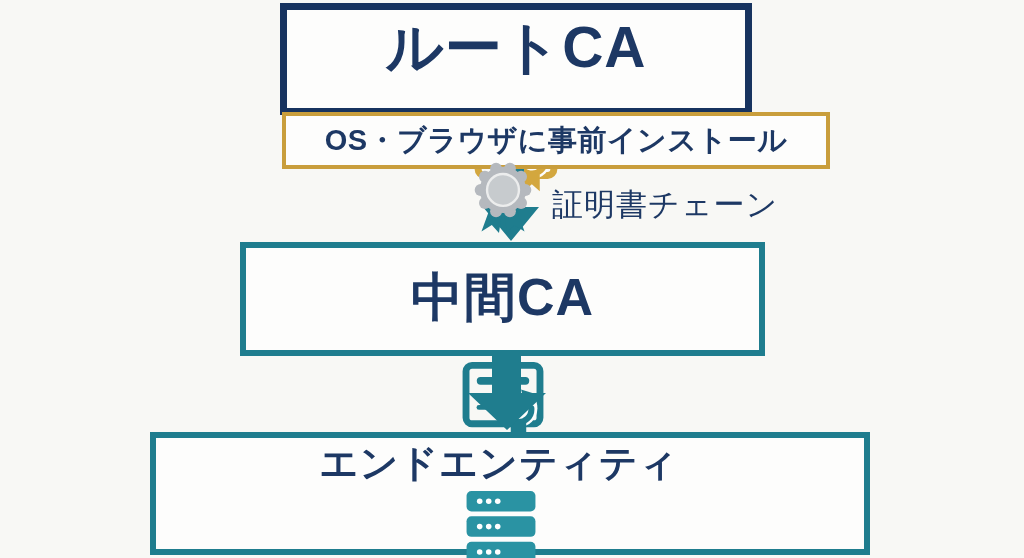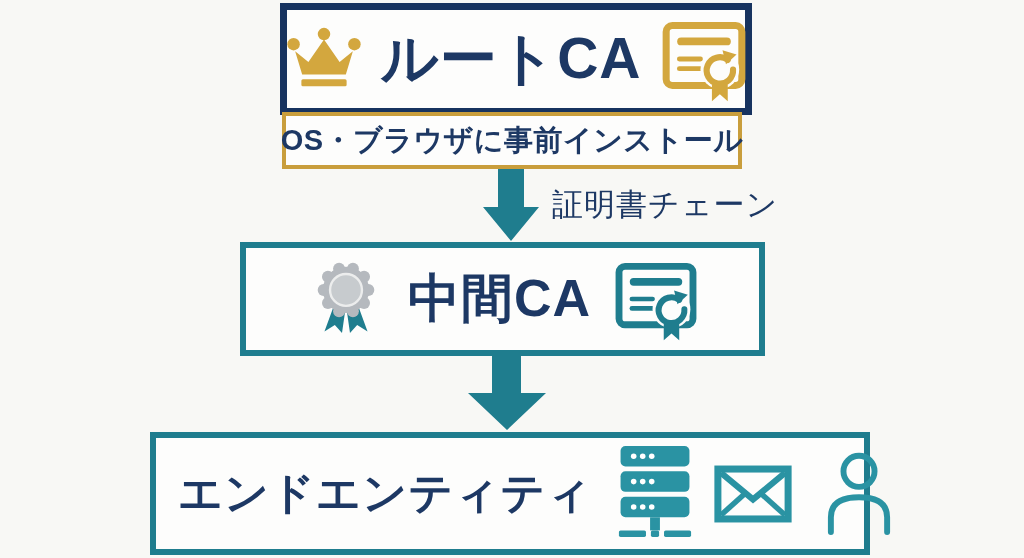--- a/index.html
+++ b/index.html
@@ -16,32 +16,32 @@
   }
   *{margin:0;padding:0;box-sizing:border-box;}
   html,body{width:1024px;height:558px;overflow:hidden;}
   body{
     background:var(--bg);
     font-family:"Liberation Sans","DejaVu Sans",sans-serif;
     position:relative;
   }
   .stage{position:absolute;inset:0;}
 
-  .box{position:absolute;background:var(--box-bg);display:flex;align-items:center;justify-content:center;}
+  .box{position:absolute;background:var(--box-bg);display:flex;align-items:center;justify-content:center;flex-direction:column;}
 
   .root-box{
     left:280px;top:3px;width:472px;height:112px;
     border:7px solid var(--navy-border);
     gap:18px;
   }
   .root-label{
     color:var(--navy);font-weight:bold;font-size:57px;letter-spacing:1px;white-space:nowrap;
   }
   .note-box{
-    left:282px;top:112px;width:460px;height:57px;
+    left:282px;top:112px;width:548px;height:57px;
     border:4px solid var(--gold);
   }
   .note-label{
     color:var(--navy);font-weight:bold;font-size:29px;white-space:nowrap;letter-spacing:0.5px;
   }
 
   .arrow{position:absolute;}
   .arrow svg{display:block;width:100%;height:100%;}
 
   .chain-label{
@@ -58,21 +58,21 @@
     color:var(--navy);font-weight:bold;font-size:52px;white-space:nowrap;letter-spacing:1px;
   }
 
   .end-box{
     left:150px;top:432px;width:720px;height:123px;
     border:6px solid var(--teal);
     justify-content:flex-start;
     padding:0 22px;
   }
   .end-label{
-    color:var(--navy);font-weight:bold;font-size:44px;white-space:nowrap;letter-spacing:1px;
+    color:var(--navy);font-weight:bold;font-size:38px;white-space:nowrap;letter-spacing:1px;
     margin-right:22px;
   }
   .icon{display:flex;align-items:center;justify-content:center;flex:0 0 auto;}
   .icon svg{display:block;}
   .gap-sm{margin-right:18px;}
   .gap-md{margin-right:30px;}
 </style>
 </head>
 <body>
 

